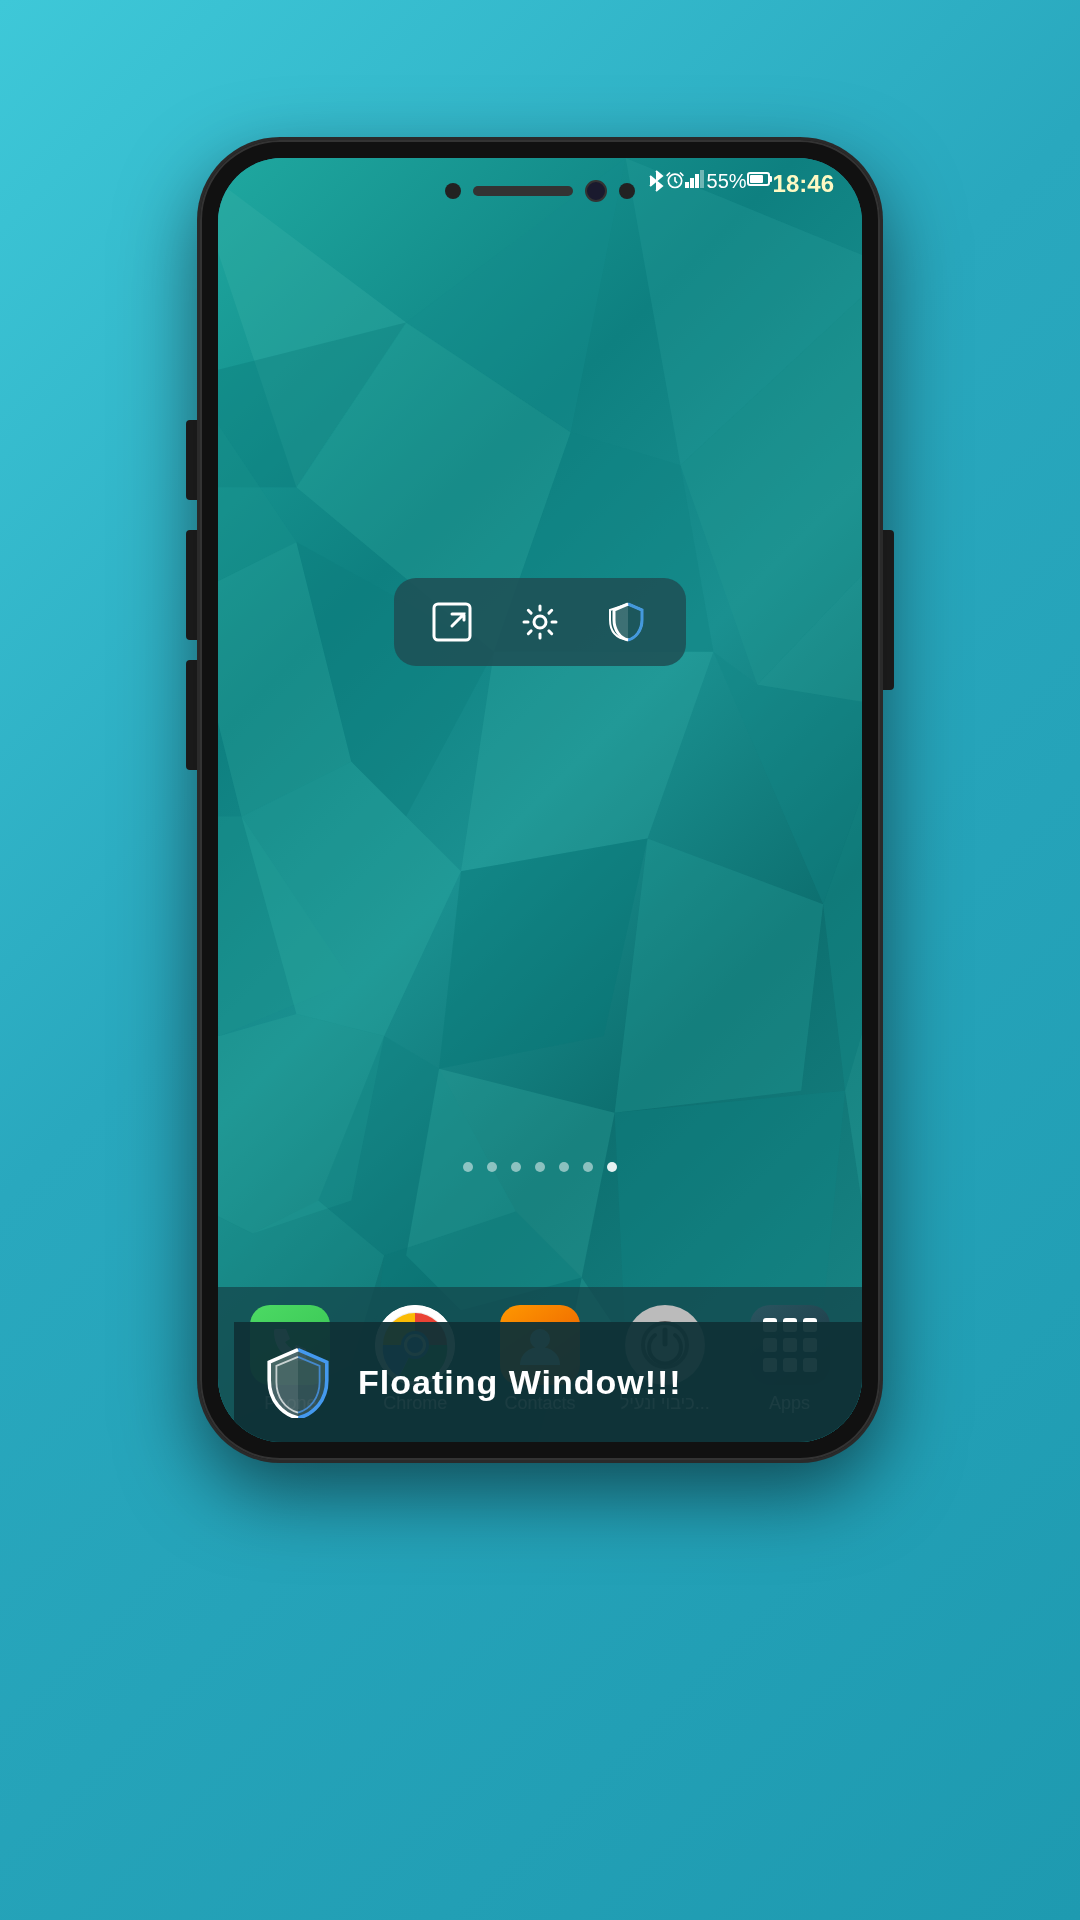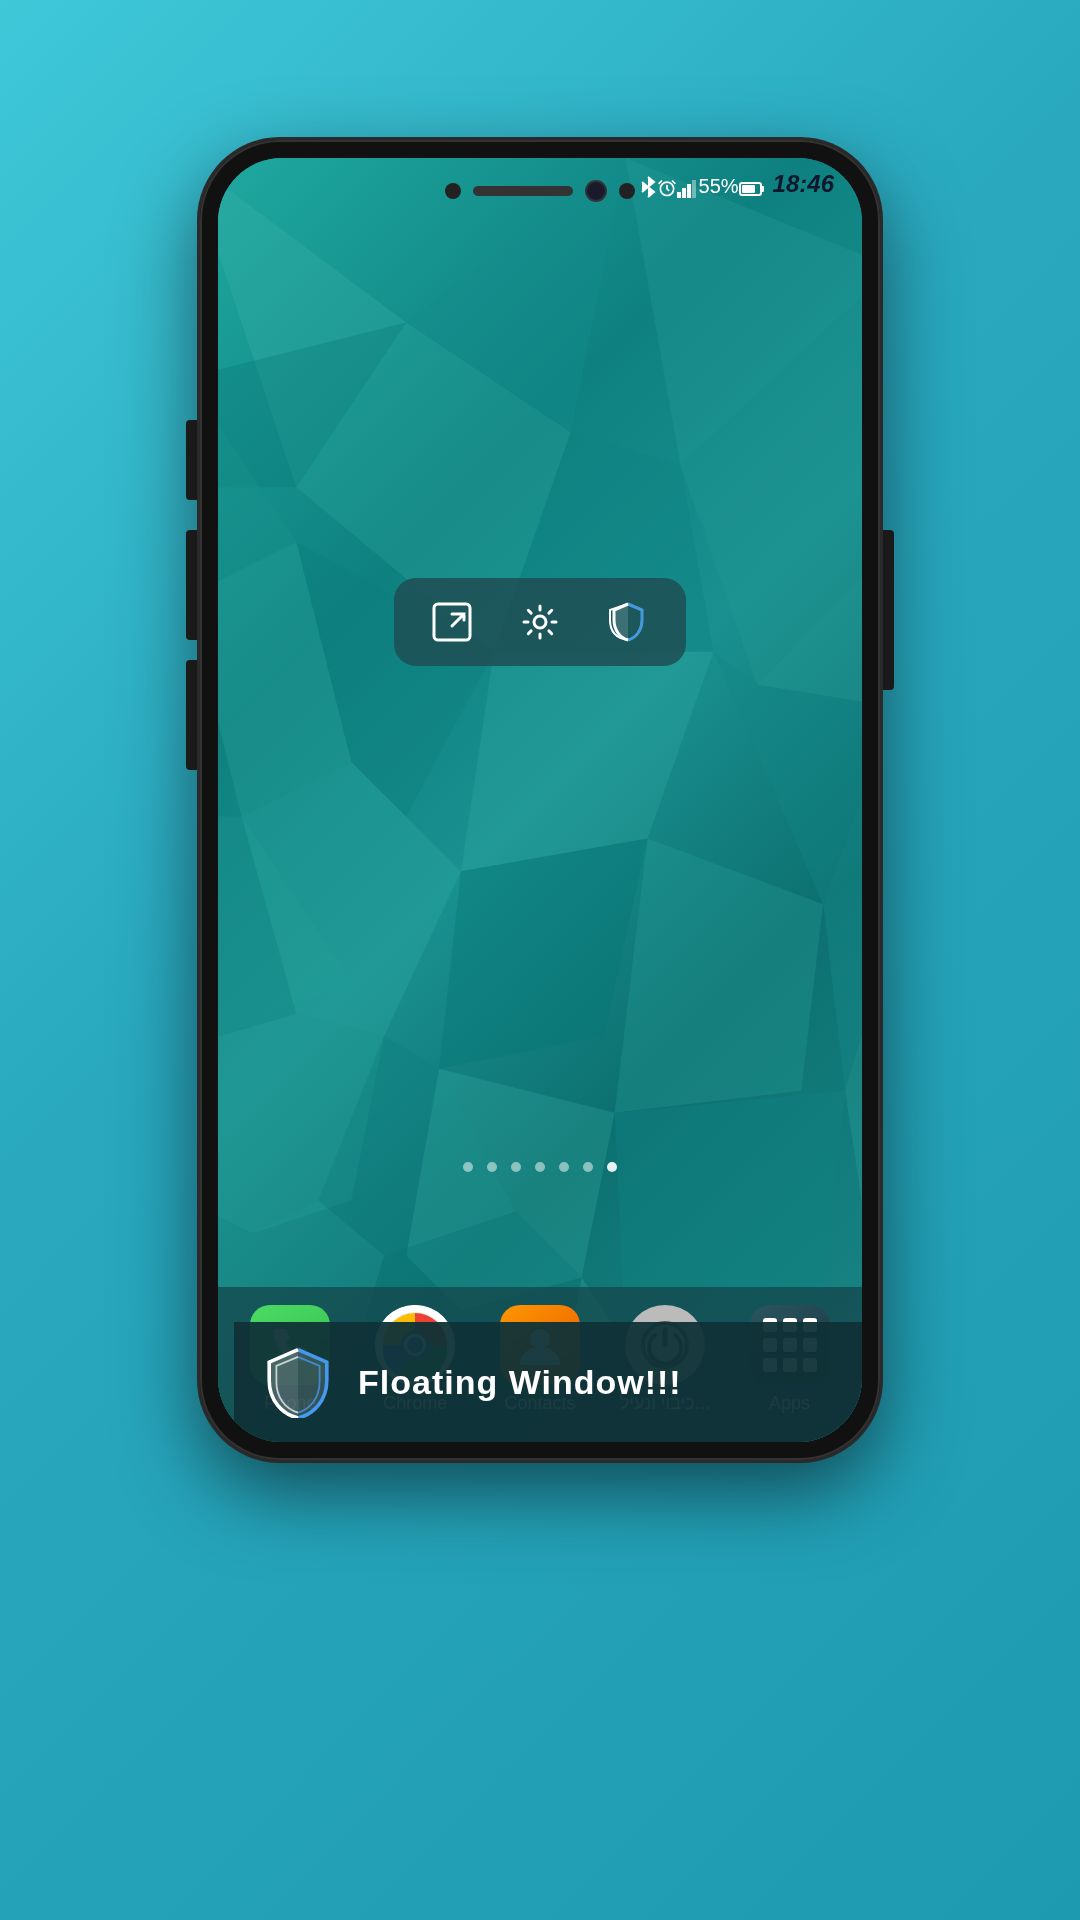--- a/index.html
+++ b/index.html
@@ -119,32 +119,30 @@
       height: 52px;
       display: flex;
       align-items: center;
       justify-content: flex-end;
       padding: 0 28px;
       z-index: 10;
     }
 
     .status-icons {
       display: flex;
-      align-items: flex-end;
+      align-items: flex-start;
       gap: 0;
       color: white;
       font-size: 22px;
     }
 
     .status-time {
       font-size: 24px;
       font-weight: bold;
-      color: #0f172a;
-      margin-left: 8px;
-      font-style: italic;
+      color: #fef9c3;
     }
 
     
     .top-bar-hardware {
       position: absolute;
       top: 22px;
       left: 50%;
       transform: translateX(-50%);
       display: flex;
       align-items: center;

